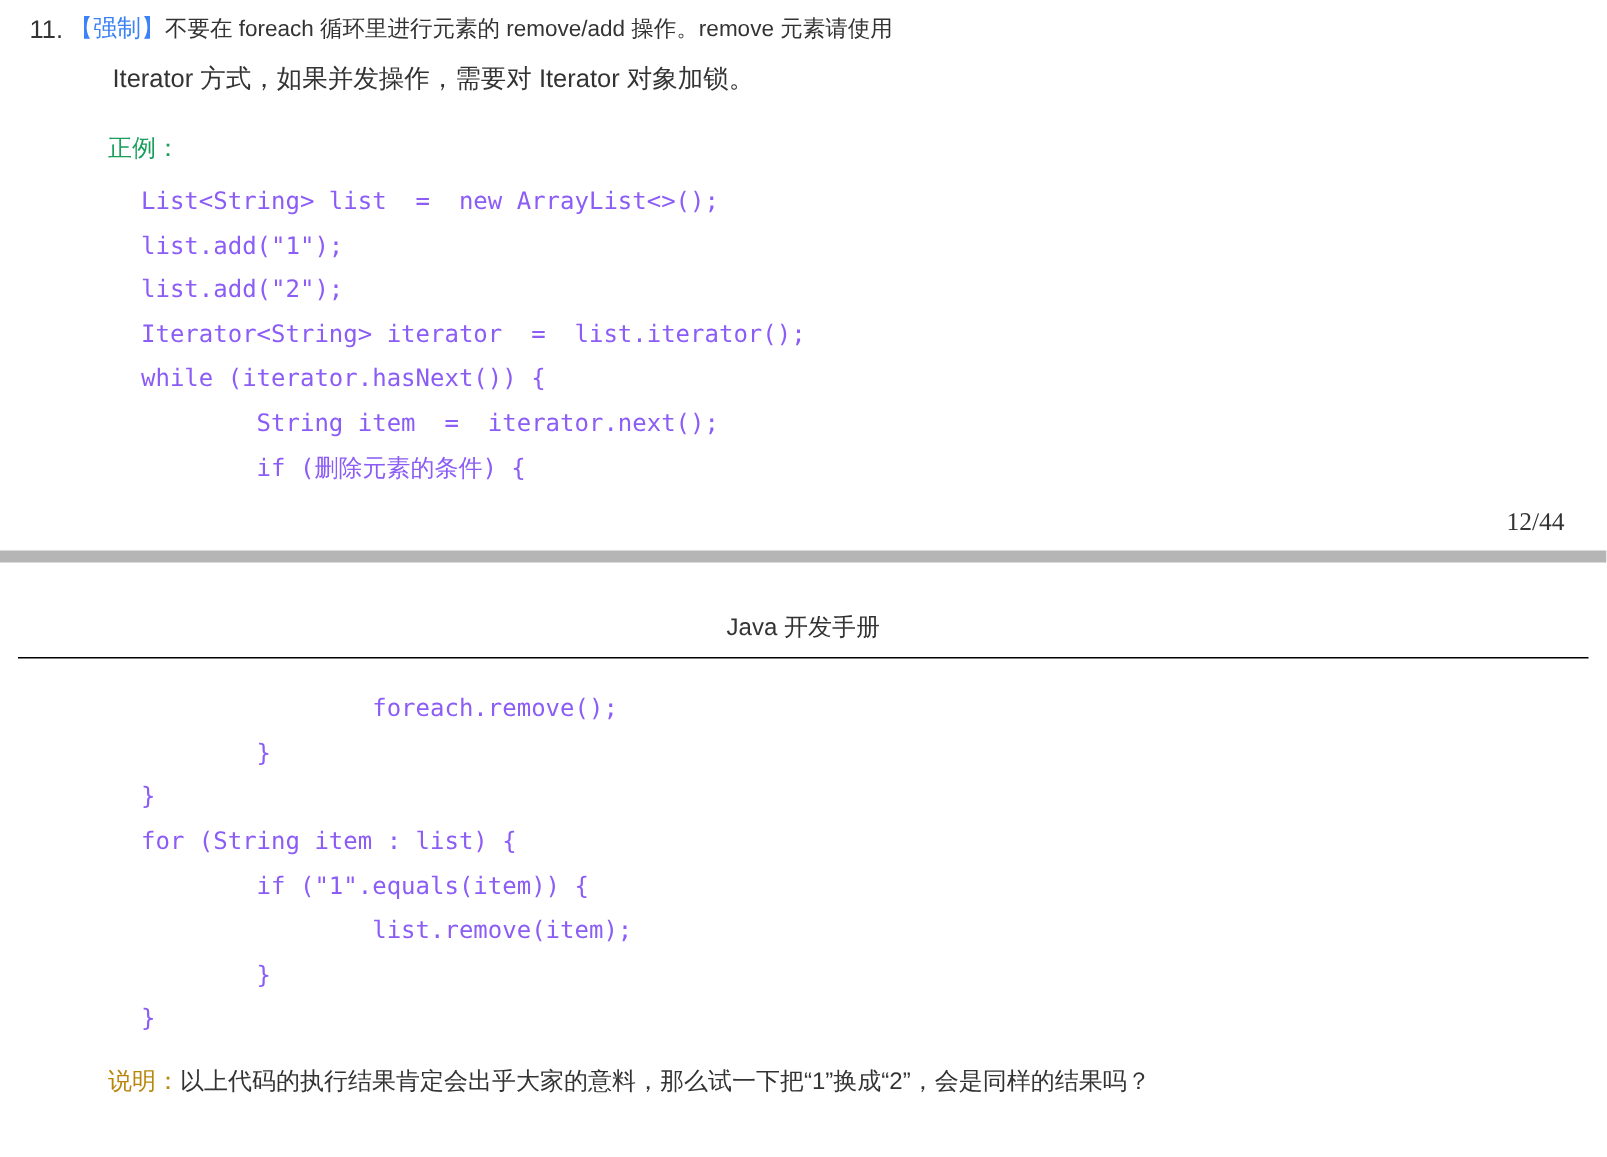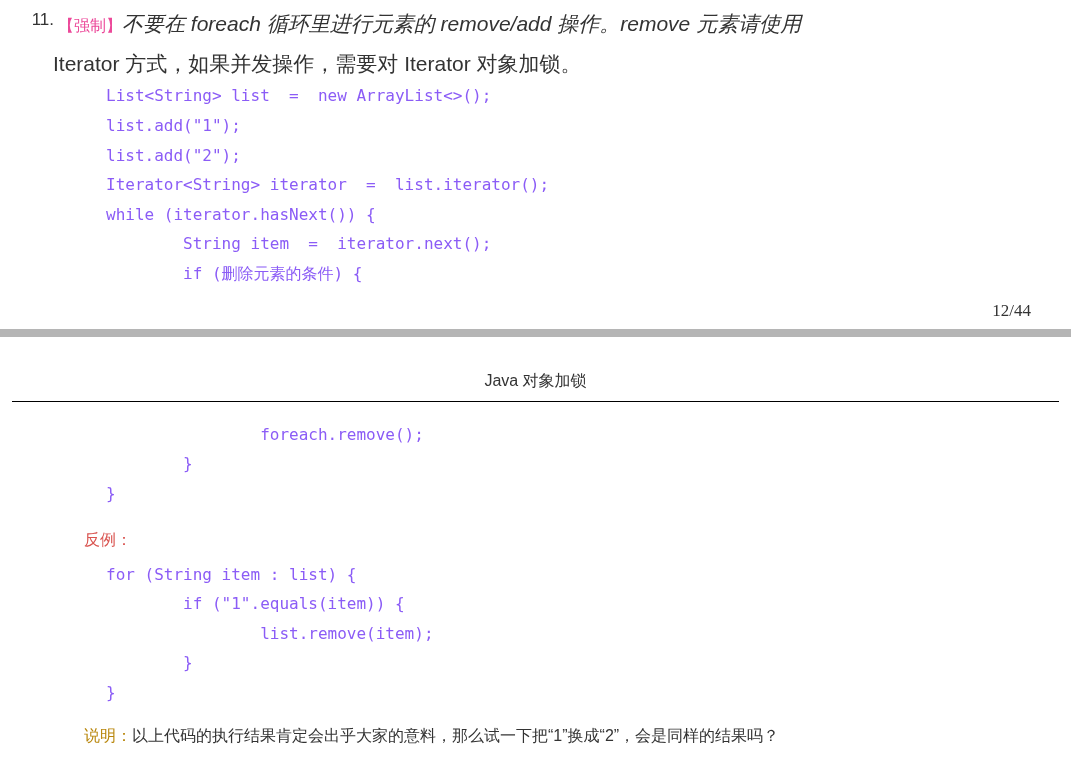--- a/index.html
+++ b/index.html
@@ -4,57 +4,57 @@
   <style>
     * { margin: 0; padding: 0; box-sizing: border-box; }
     body {
       font-family: "Microsoft YaHei", "微软雅黑", Arial, sans-serif;
       background: #fff;
       color: #333;
       font-size: 16px;
       line-height: 1.7;
       width: 1071px;
     }
-    .content { padding: 0 20px; }
+    .content { padding: 0 8px; }
     .item-row {
       display: flex;
       align-items: flex-start;
       margin-top: 6px;
     }
     .item-number {
       flex: 0 0 auto;
       width: 38px;
       text-align: right;
       padding-right: 4px;
       font-size: 17px;
     }
     .item-body { flex: 1; }
-    .tag-mandatory { color: #ec4899; font-weight: normal; }
-    .rule-text { font-size: 21px; font-style: italic; }
-    .rule-line2 { margin-left: 33px; margin-top: 4px; font-size: 21px; }
+    .tag-mandatory { color: #3b82f6; font-weight: normal; }
+    .rule-text { font-size: 15px; }
+    .rule-line2 { margin-left: 67px; margin-top: 4px; font-size: 17px; }
     .example-label {
       margin-left: 64px;
       margin-top: 18px;
       margin-bottom: 6px;
       font-size: 16px;
     }
     .positive { color: #1a9e5c; }
     .negative { color: #d9534f; }
     .explain { color: #b8860b; }
     .code-block {
       margin-left: 86px;
       font-family: "Microsoft YaHei", Consolas, monospace;
       font-size: 16px;
       line-height: 1.85;
       white-space: pre;
       color: #8b5cf6;
     }
     .page-number {
       text-align: right;
-      padding-right: 40px;
+      padding-right: 28px;
       font-family: "Times New Roman", serif;
       font-size: 17px;
       margin-top: 8px;
       margin-bottom: 4px;
     }
     .page-divider {
       height: 8px;
       background: #b5b5b5;
       margin-bottom: 30px;
     }
@@ -76,40 +76,40 @@
 
 <div class="content">
   <div class="item-row">
     <div class="item-number">11.</div>
     <div class="item-body">
       <span class="tag-mandatory">【强制】</span><span class="rule-text">不要在 foreach 循环里进行元素的 remove/add 操作。remove 元素请使用</span>
     </div>
   </div>
   <div class="rule-line2">Iterator 方式，如果并发操作，需要对 Iterator 对象加锁。</div>
 
+  <div class="example-label positive">正例：</div>
   <div class="code-block">List&lt;String&gt; list  =  new ArrayList&lt;&gt;();
 list.add("1");
 list.add("2");
 Iterator&lt;String&gt; iterator  =  list.iterator();
 while (iterator.hasNext()) {
         String item  =  iterator.next();
         if (删除元素的条件) {</div>
 </div>
 
 <div class="page-number">12/44</div>
 <div class="page-divider"></div>
 
-<div class="header-title">Java 对象加锁</div>
+<div class="header-title">Java 开发手册</div>
 
 <div class="content">
   <div class="code-block">                foreach.remove();
         }
 }</div>
 
-  <div class="example-label negative">反例：</div>
   <div class="code-block">for (String item : list) {
         if ("1".equals(item)) {
                 list.remove(item);
         }
 }</div>
 
   <div class="explain-line">
     <span class="explain">说明：</span><span>以上代码的执行结果肯定会出乎大家的意料，那么试一下把“1”换成“2”，会是同样的结果吗？</span>
   </div>
 </div>

